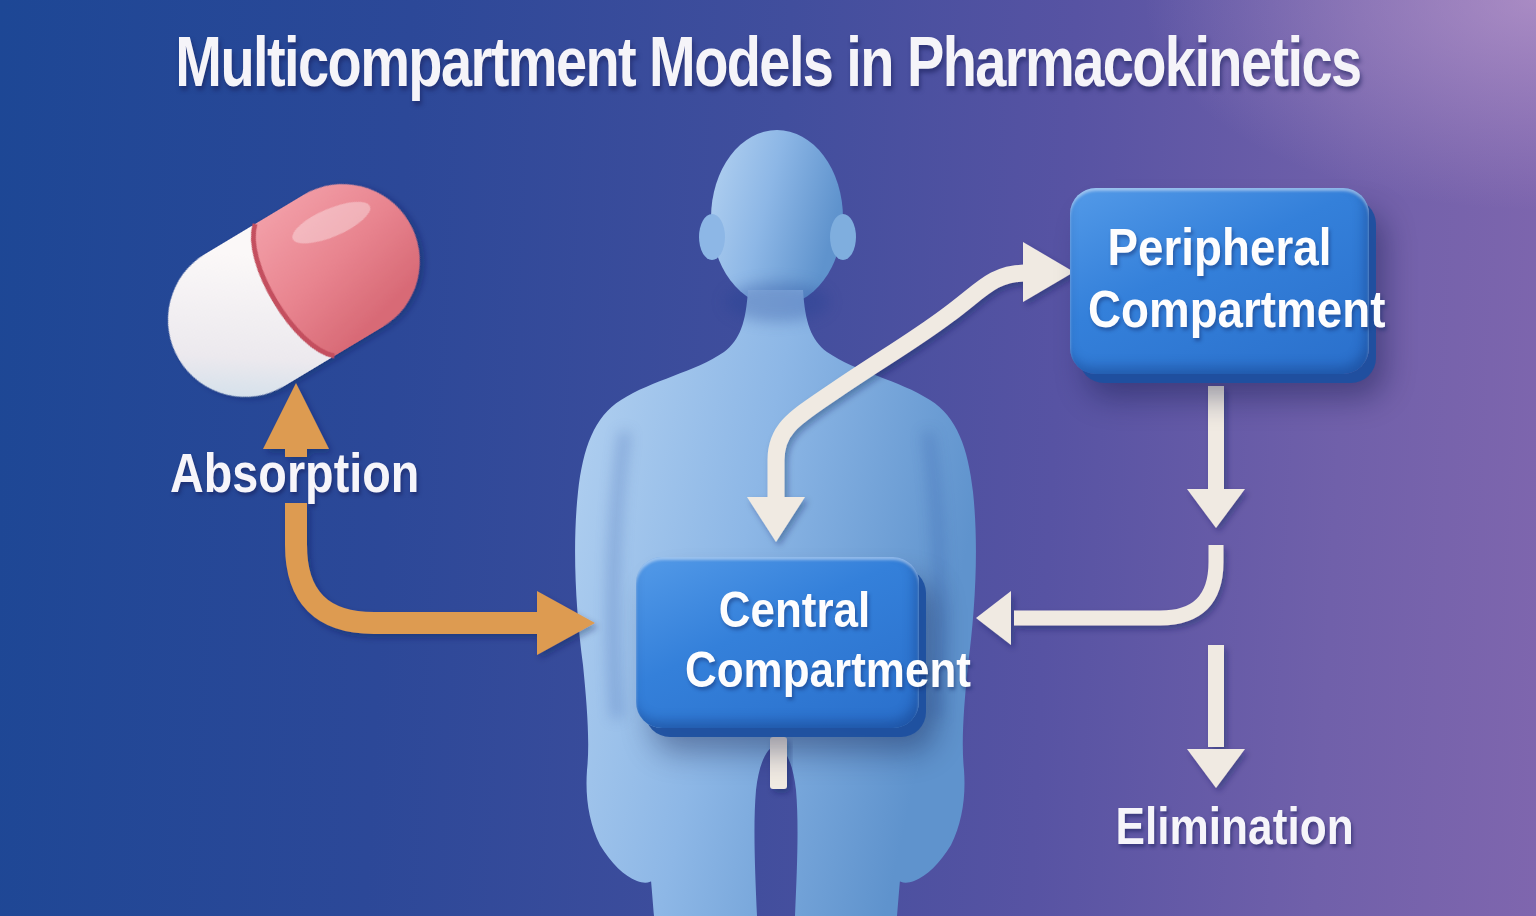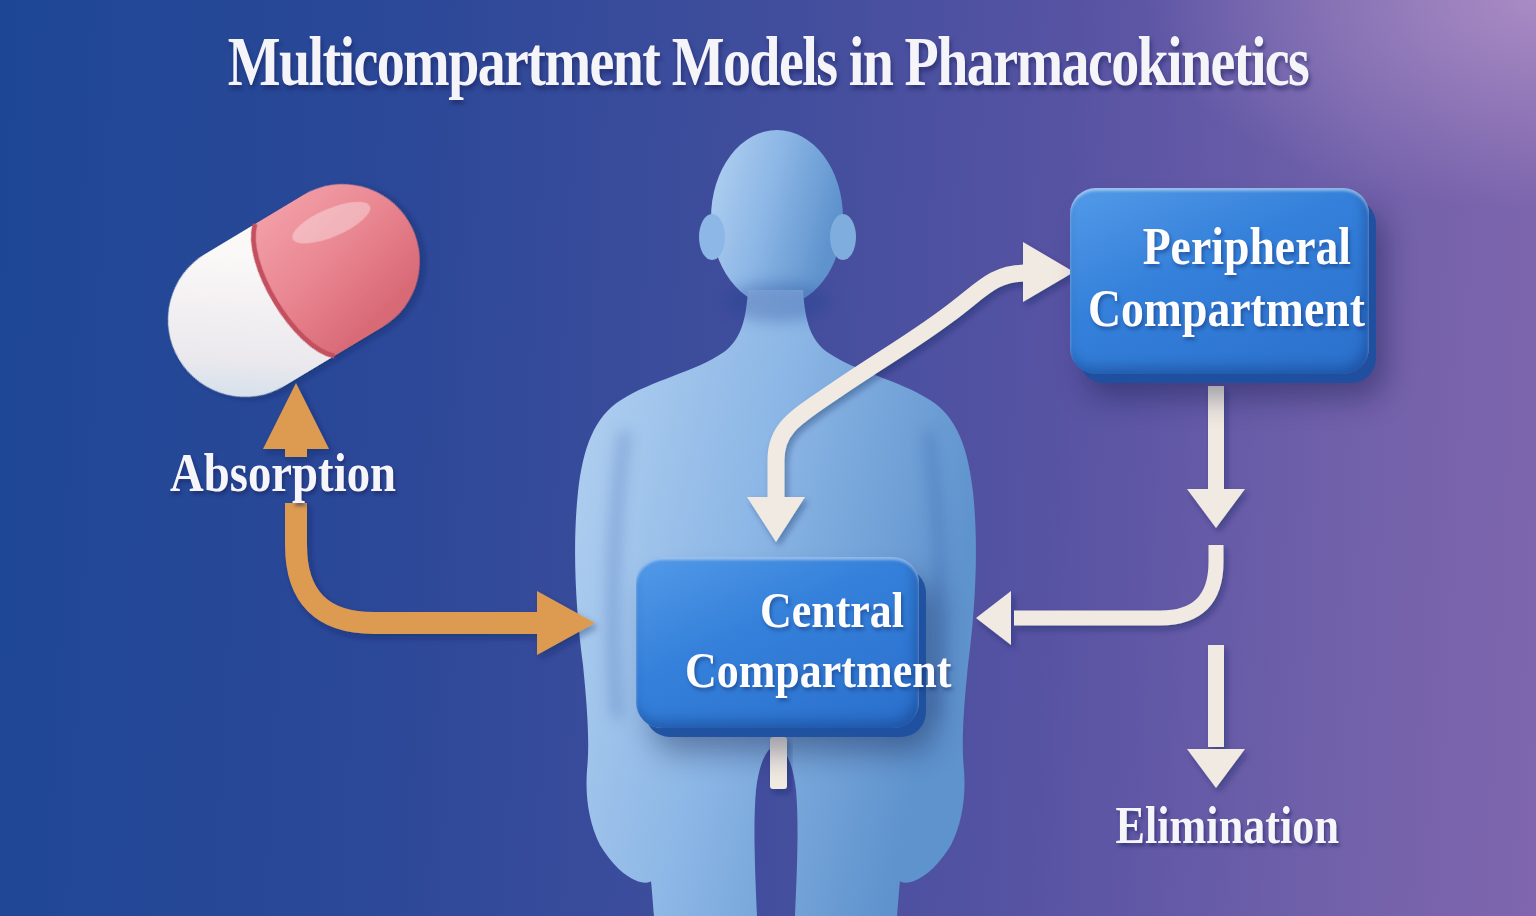--- a/index.html
+++ b/index.html
@@ -1,37 +1,37 @@
 <!DOCTYPE html>
 <html><head>
 <meta charset="utf-8">
 <style>
   html,body { margin:0; padding:0; }
   .stage {
     position:relative; width:1536px; height:916px; overflow:hidden;
-    font-family:Liberation Serif, serif;
+    font-family:Liberation Sans, sans-serif;
     background:
       radial-gradient(ellipse 560px 300px at 100% 0%, rgba(206,170,214,.55), rgba(206,170,214,0) 70%),
       linear-gradient(93deg, #1d4795 0%, #2c4898 26%, #414e9d 50%, #5753a3 68%, #7060aa 86%, #7f66ae 100%);
   }
   .stage svg { position:absolute; inset:0; z-index:1; }
   .title {
     position:absolute; top:22px; left:0; width:100%; text-align:center;
     font-size:70px; font-weight:700; letter-spacing:-2px; color:#f5f4f9;
     transform:scaleX(.80); transform-origin:50% 50%;
     text-shadow:2px 4px 5px rgba(24,30,88,.55); z-index:3; white-space:nowrap;
   }
   .label {
     position:absolute; font-weight:700; color:#f6f5fa; z-index:3; white-space:nowrap;
     text-shadow:2px 3px 4px rgba(22,28,85,.5);
   }
   .label-absorption { left:170px; top:441px; font-size:55px; transform:scaleX(.85); transform-origin:0 50%; }
   .label-elimination { left:1096px; top:796px; width:260px; text-align:center; font-size:52px; transform:scaleX(.85); transform-origin:50% 50%; }
   .box {
-    position:absolute; z-index:2; border-radius:26px; text-align:right;
+    position:absolute; z-index:2; border-radius:26px; text-align:center;
     background:linear-gradient(155deg, #539ae8 0%, #3480da 42%, #2a6fcb 100%);
     box-shadow:
       8px 10px 0 -1px rgba(29,80,160,.95),
       16px 24px 30px rgba(8,16,60,.38),
       inset 0 3px 3px rgba(255,255,255,.45),
       inset -4px -7px 12px rgba(12,44,110,.38);
     color:#fdfdfe; font-weight:700;
     text-shadow:2px 3px 4px rgba(18,42,105,.45);
   }
   .box span { display:block; transform:scaleX(.88); transform-origin:50% 50%; }

